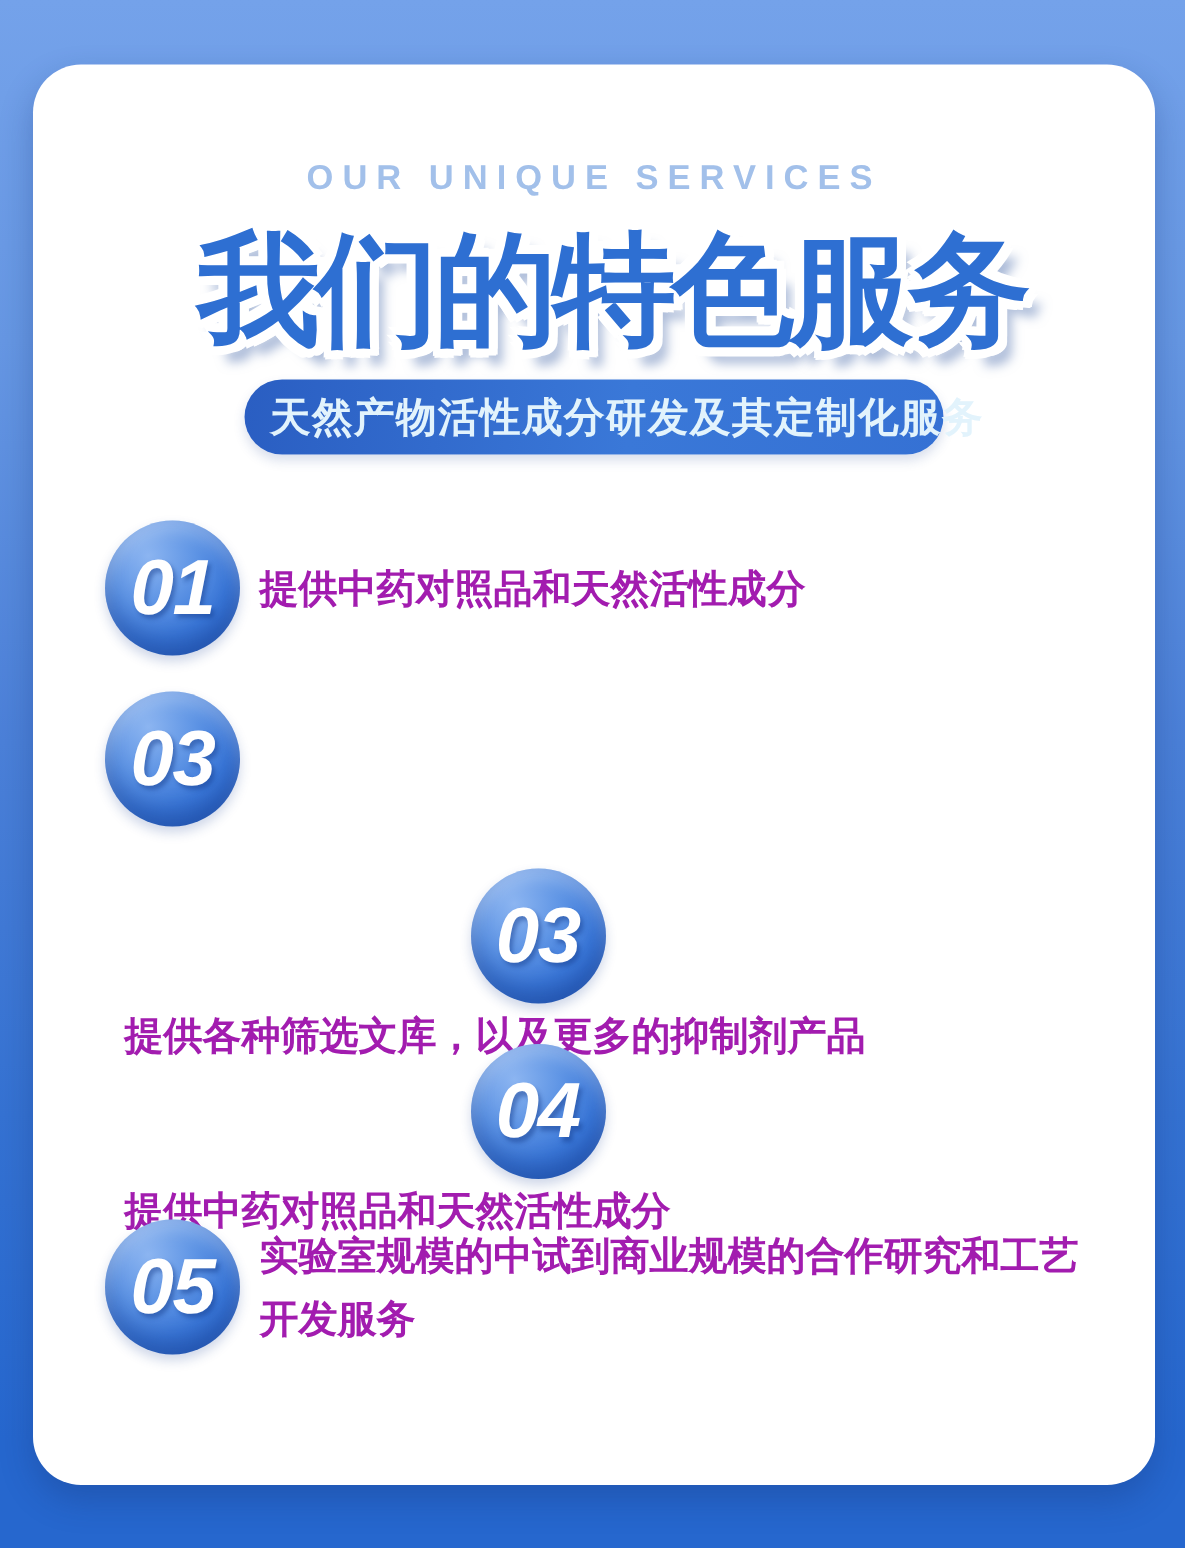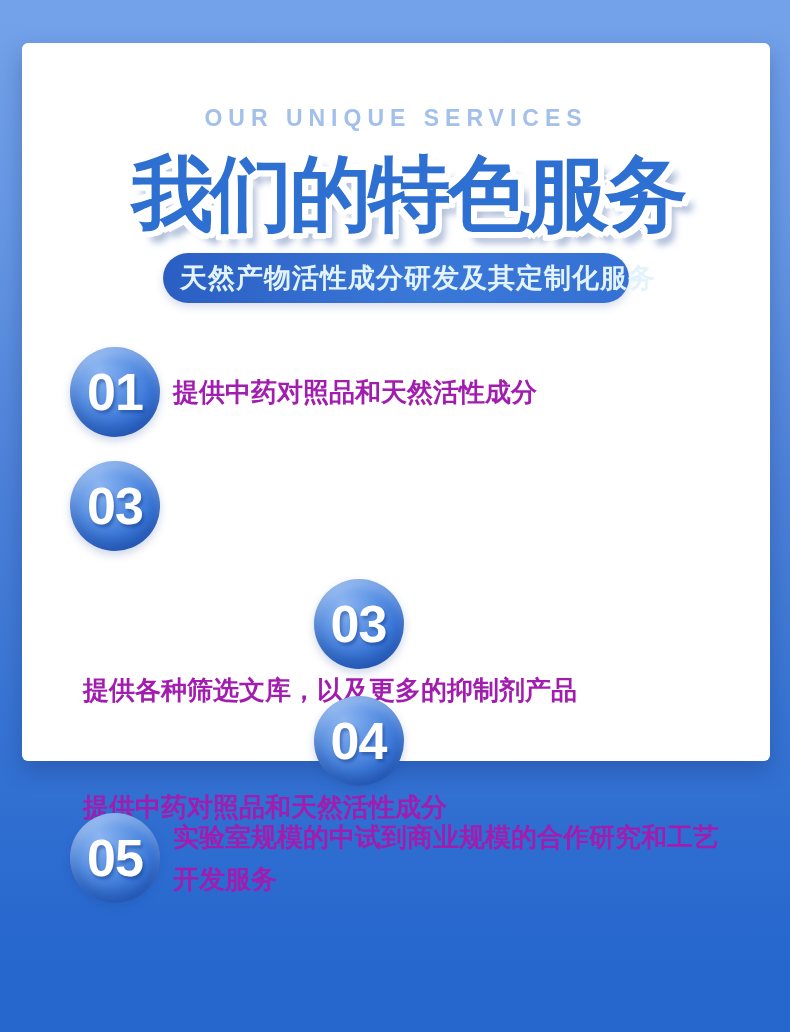--- a/index.html
+++ b/index.html
@@ -11,23 +11,23 @@
   .page {
     position: relative;
     width: 790px;
     height: 1032px;
     background: linear-gradient(180deg,
       #74a2ea 0%, #6697e3 22%, #4b80d8 48%, #3572d2 72%, #2667ce 93%, #2667ce 100%);
   }
   .card {
     position: absolute;
     left: 22px; top: 43px;
-    width: 748px; height: 718px;
+    width: 748px; height: 947px;
     background: #ffffff;
-    border-radius: 6px;
+    border-radius: 32px;
     box-shadow: 0 10px 22px rgba(22, 52, 120, 0.32);
   }
   .eyebrow {
     position: absolute;
     left: 0; right: 0; top: 62px;
     text-align: center;
     font-size: 23px;
     font-weight: 700;
     letter-spacing: 6px;
     color: #a2c0ea;
@@ -89,20 +89,21 @@
     border-radius: 50%;
     background: radial-gradient(circle at 32% 26%,
       #8cb5f1 0%, #5f95e5 34%, #3a77d8 62%, #1e56bb 100%);
     box-shadow:
       inset 0 -10px 14px rgba(12, 44, 115, 0.30),
       inset 0 8px 10px rgba(255, 255, 255, 0.28),
       0 4px 8px rgba(30, 70, 150, 0.22);
     display: flex;
     align-items: center;
     justify-content: center;
+    font-style: italic;
   }
   .badge-num {
     font-size: 52px;
     font-weight: 800;
     color: #ffffff;
     letter-spacing: -1px;
     text-shadow: 2px 3px 3px rgba(18, 55, 135, 0.45);
   }
   .itext {
     margin-left: 13px;

